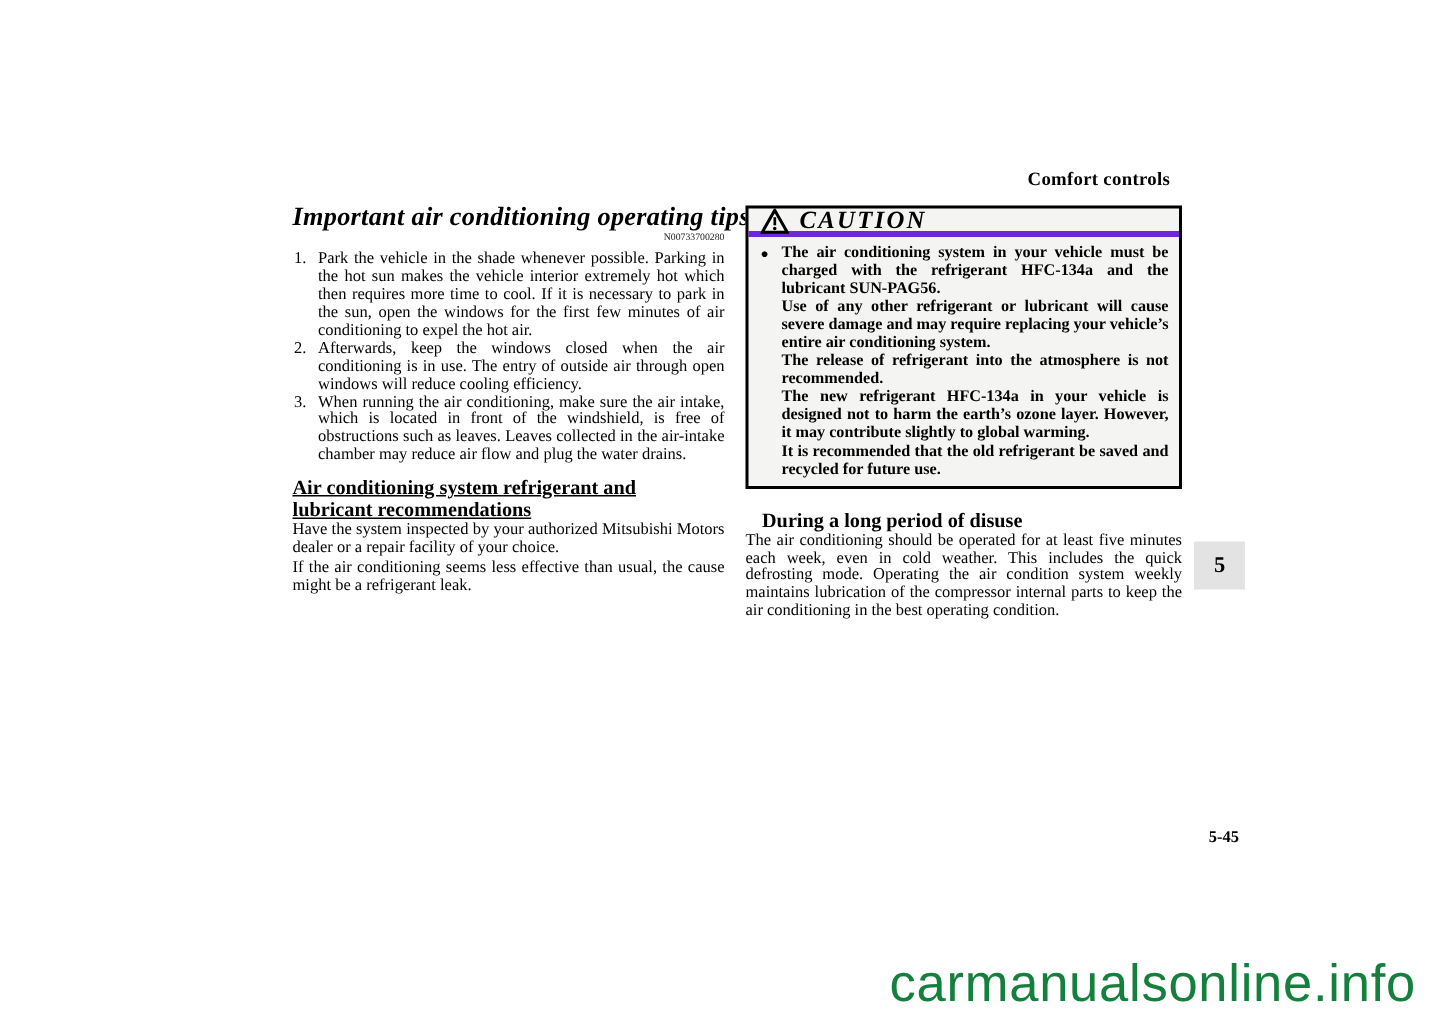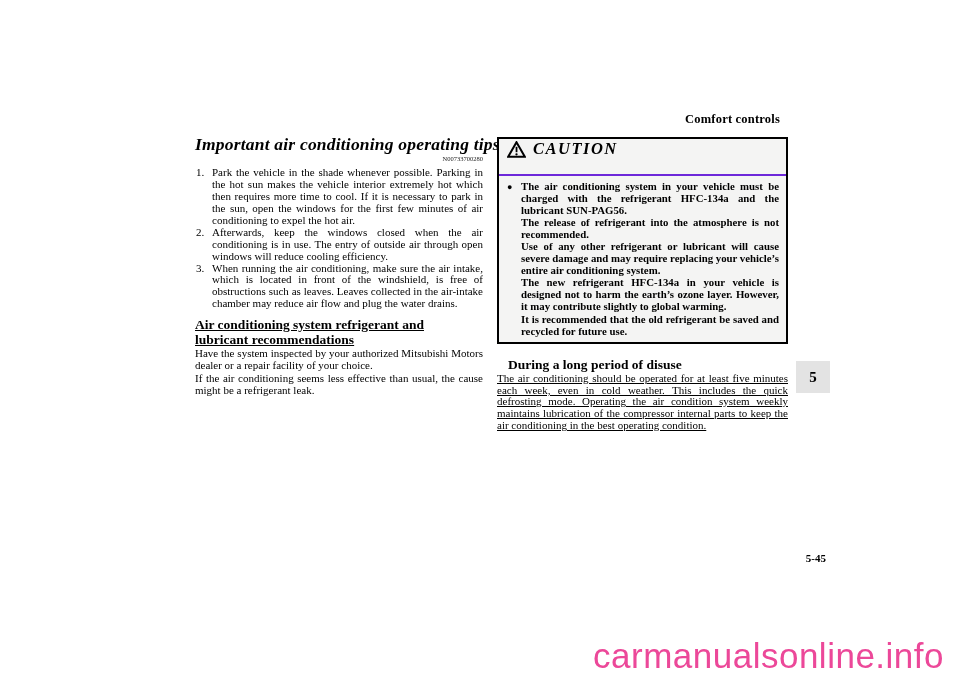--- a/index.html
+++ b/index.html
@@ -75,25 +75,25 @@
   .right-col {
     position: absolute;
     left: 497px; top: 137px; width: 291px;
   }
   .caution-box {
     border: 2px solid #000000;
     background: #f4f4f3;
   }
   .caution-header {
     display: flex;
-    align-items: flex-start;
+    align-items: center;
     gap: 7px;
     padding: 2px 6px 1px 8px;
-    border-bottom: 2px solid #6d28d9;
-    height: 37px;
+    border-bottom: 4px solid #6d28d9;
+    height: 19px;
   }
   .warn-icon { display: inline-flex; width: 19px; height: 17px; }
   .warn-icon svg { width: 19px; height: 17px; }
   .caution-title {
     font-size: 16.5px;
     font-weight: bold;
     font-style: italic;
     letter-spacing: 1.5px;
     line-height: 1;
   }
@@ -117,21 +117,20 @@
     margin: 13px 0 0 11px;
     font-size: 13.5px;
     font-weight: bold;
     line-height: 15px;
   }
   .disuse-para {
     margin: 1px 0 0 0;
     font-size: 11px;
     line-height: 11.9px;
     text-align: justify;
-    text-decoration: underline;
   }
 
   
   .chapter-tab {
     position: absolute;
     left: 796px; top: 361px;
     width: 34px; height: 32px;
     background: #e3e3e3;
     text-align: center;
     line-height: 32px;
@@ -147,21 +146,21 @@
     font-size: 11px;
     font-weight: bold;
   }
 
   
   .watermark {
     position: absolute;
     right: 16px; top: 638px;
     font-family: "Liberation Sans", sans-serif;
     font-size: 35px;
-    color: #ec4899;
+    color: #15803d;
     letter-spacing: 0.5px;
     line-height: 1;
   }
 </style>
 </head>
 <body>
 
 <div class="page">
 
   <div class="running-header">Comfort controls</div>
@@ -200,22 +199,22 @@
             <circle cx="12" cy="17.3" r="1.5" fill="#000"></circle>
           </svg>
         </span>
         <span class="caution-title">CAUTION</span>
       </div>
       <div class="caution-body">
         <p class="c-para first">
           <span class="bullet">●</span>
           <span>The air conditioning system in your vehicle must be charged with the refrigerant HFC-134a and the lubricant SUN-PAG56.</span>
         </p>
+        <p class="c-para">Use of any other refrigerant or lubricant will cause severe damage and may require replacing your vehicle’s entire air conditioning system.</p>
         <p class="c-para">The release of refrigerant into the atmosphere is not recommended.</p>
-        <p class="c-para">Use of any other refrigerant or lubricant will cause severe damage and may require replacing your vehicle’s entire air conditioning system.</p>
         <p class="c-para">The new refrigerant HFC-134a in your vehicle is designed not to harm the earth’s ozone layer. However, it may contribute slightly to global warming.</p>
         <p class="c-para">It is recommended that the old refrigerant be saved and recycled for future use.</p>
       </div>
     </div>
 
     <h2 class="disuse-heading">During a long period of disuse</h2>
     <p class="disuse-para">The air conditioning should be operated for at least five minutes each week, even in cold weather. This includes the quick defrosting mode. Operating the air condition system weekly maintains lubrication of the compressor internal parts to keep the air conditioning in the best operating condition.</p>
   </div>
 
   <div class="chapter-tab">5</div>

